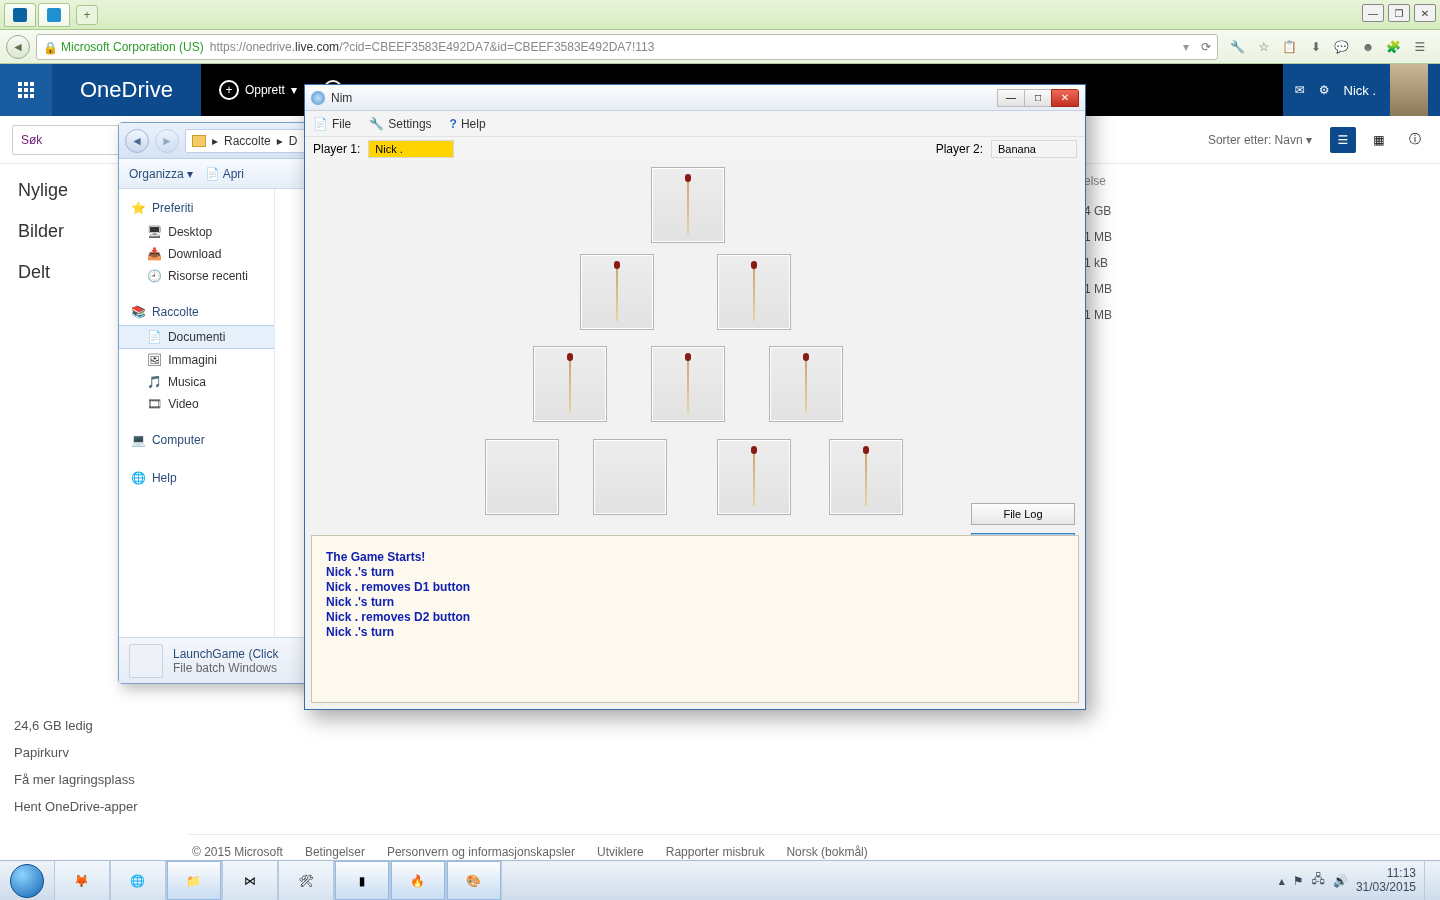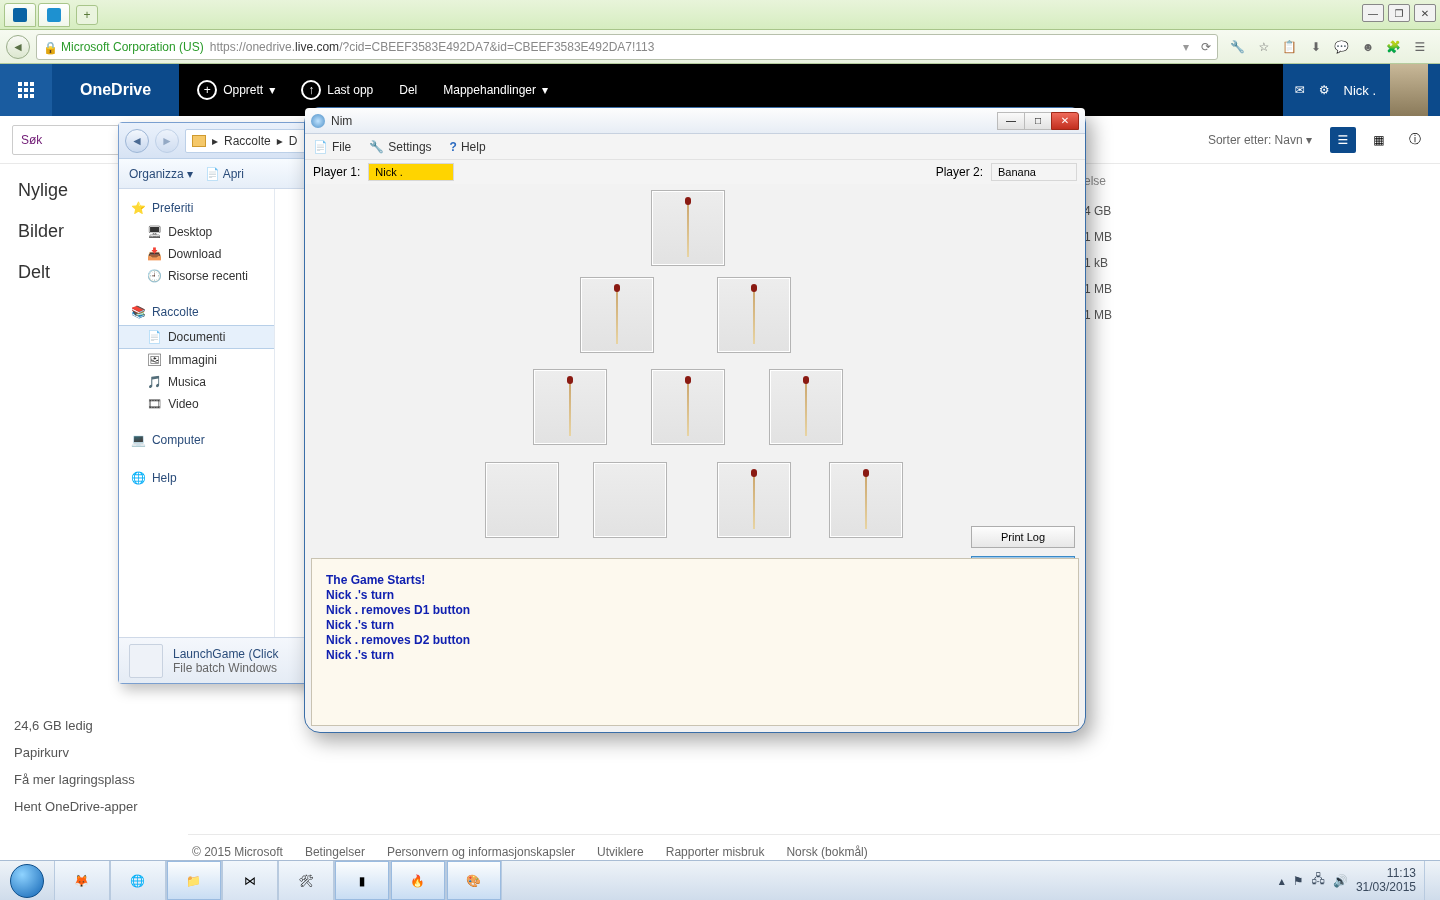--- a/index.html
+++ b/index.html
@@ -20,21 +20,21 @@
 .urlbox .corp{color:#2a9b2a;font-size:12px}
 .urlbox .url{color:#888;font-size:12px;white-space:nowrap}
 .urlbox .url b{color:#333;font-weight:400}
 .ff-tools{display:flex;gap:10px;color:#666;padding:0 6px}
 .ff-tools span{width:16px;height:16px;display:inline-flex;align-items:center;justify-content:center}
 
 .od-hdr{position:absolute;top:64px;left:0;right:0;height:52px;background:#0c4a8b;display:flex;align-items:center;color:#fff}
 .od-waffle{width:52px;height:52px;background:#1a5ca0;display:flex;align-items:center;justify-content:center}
 .od-waffle .grid{display:grid;grid-template-columns:repeat(3,4px);grid-template-rows:repeat(3,4px);gap:2px}
 .od-waffle .grid i{width:4px;height:4px;background:#fff}
-.od-brand{padding:0 28px;font-size:16px;font-weight:700}
+.od-brand{padding:0 28px;font-size:22px;font-weight:400}
 .od-cmds{flex:1;height:52px;background:#000;display:flex;align-items:center;padding:0 18px;gap:26px;color:#fff;font-size:14px}
 .od-cmd{display:flex;align-items:center;gap:6px}
 .circ{width:20px;height:20px;border:2px solid #fff;border-radius:50%;display:flex;align-items:center;justify-content:center}
 .od-right{display:flex;align-items:center;gap:14px;padding:0 12px}
 .od-user{font-size:13px}
 .od-photo{width:38px;height:52px;background:linear-gradient(#c8b898,#8a7a5a)}
 
 .od-row2{position:absolute;top:116px;left:0;right:0;height:48px;background:#fff;border-bottom:1px solid #e9e9e9;display:flex;align-items:center;padding:0 12px}
 .od-search{width:168px;height:30px;border:1px solid #ccc;border-radius:2px;padding:0 8px;color:#701a75;display:flex;align-items:center}
 .view-switch{margin-left:auto;display:flex;gap:10px;align-items:center}
@@ -60,21 +60,21 @@
 .crumb{flex:1;height:24px;border:1px solid #bcd0e8;background:#fff;border-radius:2px;display:flex;align-items:center;padding:0 6px;gap:6px;color:#333}
 .crumb .fld{width:14px;height:12px;background:#f5c869;border:1px solid #cf9a2f}
 .exp-menu{height:30px;background:linear-gradient(#f7fbff,#e6eef8);border-bottom:1px solid #cdd9ea;display:flex;align-items:center;padding:0 10px;gap:12px;color:#2a4c7a}
 .exp-side{position:absolute;top:66px;left:0;bottom:46px;width:156px;border-right:1px solid #e3e9f1;padding:6px 0}
 .exp-side .grp{padding:6px 12px;color:#2a4c7a;display:flex;align-items:center;gap:6px}
 .exp-side .item{padding:4px 12px 4px 28px;color:#333;display:flex;align-items:center;gap:6px}
 .exp-side .item.sel{background:#e6f0fb;border:1px solid #b7cfe8;border-left:none;border-right:none}
 .exp-footer{position:absolute;left:0;right:0;bottom:0;height:46px;background:linear-gradient(#f4f7fc,#e5ecf5);border-top:1px solid #cfd9e8;display:flex;align-items:center;padding:0 10px;gap:10px}
 .exp-footer .thumb{width:34px;height:34px;background:#eef2f8;border:1px solid #c8d2e0;border-radius:2px}
 
-.nim{position:absolute;top:107px;left:304px;width:782px;height:626px;background:#f2f2f2;border:1px solid #3a6ea8;border-radius:16px;box-shadow:6px 8px 20px rgba(0,0,0,.35)}
+.nim{position:absolute;top:84px;left:304px;width:782px;height:626px;background:#f2f2f2;border:1px solid #3a6ea8;border-radius:0;box-shadow:6px 8px 20px rgba(0,0,0,.35)}
 .nim-title{height:26px;background:linear-gradient(#fdfdfd,#e7edf5);border-bottom:1px solid #c7d1df;display:flex;align-items:center;padding:0 6px;border-radius:4px 4px 0 0}
 .nim-title .app{display:flex;align-items:center;gap:6px;color:#333}
 .nim-title .wc{margin-left:auto;display:flex}
 .nim-title .wc div{width:28px;height:18px;border:1px solid #bbb;display:flex;align-items:center;justify-content:center;font-size:10px;background:linear-gradient(#fafafa,#e2e2e2);margin-left:-1px}
 .nim-title .wc .close{background:linear-gradient(#ef6a5a,#c22f1f);color:#fff;border-color:#a02818;border-radius:0 3px 0 0}
 .nim-menu{height:26px;display:flex;align-items:center;padding:0 8px;gap:18px;background:#f4f4f4;border-bottom:1px solid #e2e2e2}
 .nim-menu .mi{display:flex;align-items:center;gap:4px;color:#333}
 .nim-players{height:24px;display:flex;align-items:center;padding:0 8px;gap:8px;background:#f4f4f4}
 .pbox{height:18px;border:1px solid #d7d7d7;padding:0 6px;display:flex;align-items:center;min-width:86px;font-size:11px}
 .pbox.hl{background:#ffd400}
@@ -283,21 +283,21 @@
       <div class="match has" style="left: 412px; top: 93px;"></div>
       <div class="match has" style="left: 228px; top: 185px;"></div>
       <div class="match has" style="left: 346px; top: 185px;"></div>
       <div class="match has" style="left: 464px; top: 185px;"></div>
       <div class="match" style="left: 180px; top: 278px;"></div>
       <div class="match" style="left: 288px; top: 278px;"></div>
       <div class="match has" style="left: 412px; top: 278px;"></div>
       <div class="match has" style="left: 524px; top: 278px;"></div>
     </div>
   <div class="nim-btns">
-    <div class="nim-btn">Print Log</div>
+    <div class="nim-btn">File Log</div>
     <div class="nim-btn primary">End Turn</div>
   </div>
   <div class="nim-log" id="nim-log">
       <div>The Game Starts!</div>
       <div>Nick .'s turn</div>
       <div>Nick . removes D1 button</div>
       <div>Nick .'s turn</div>
       <div>Nick . removes D2 button</div>
       <div>Nick .'s turn</div>
     </div>

